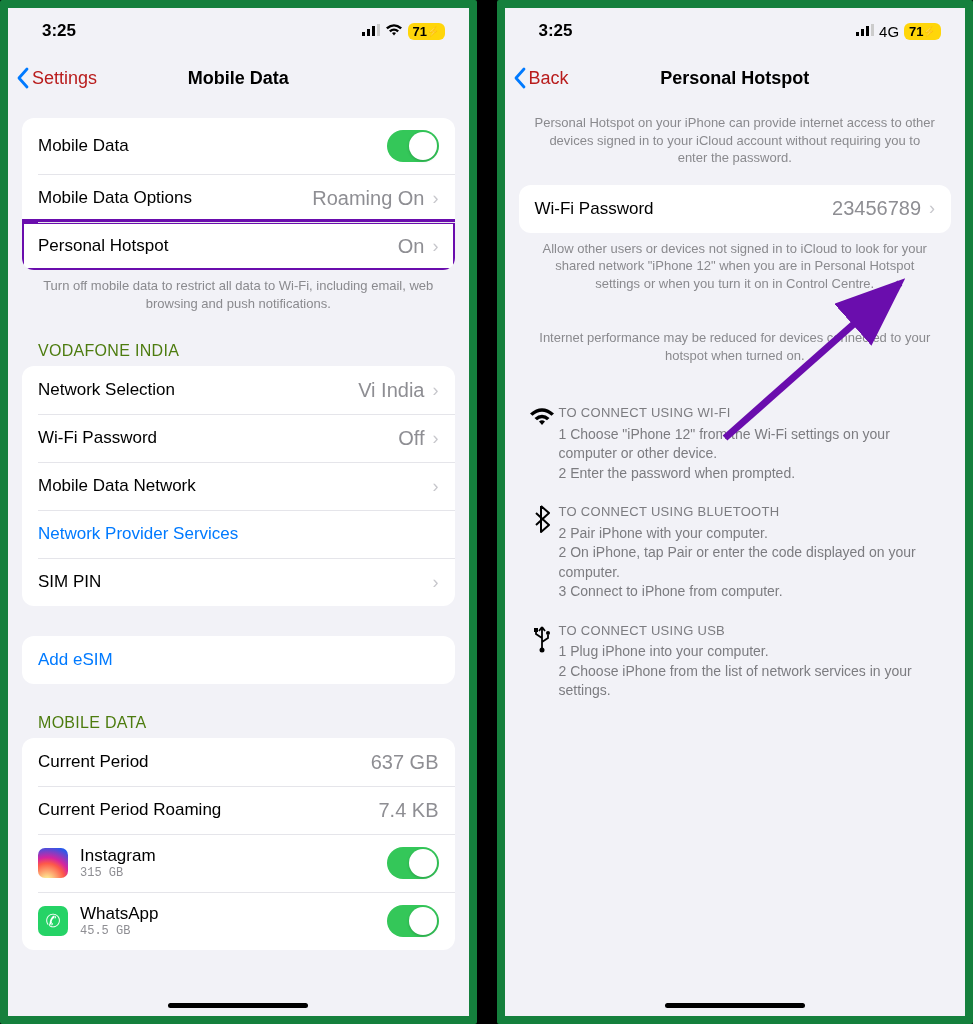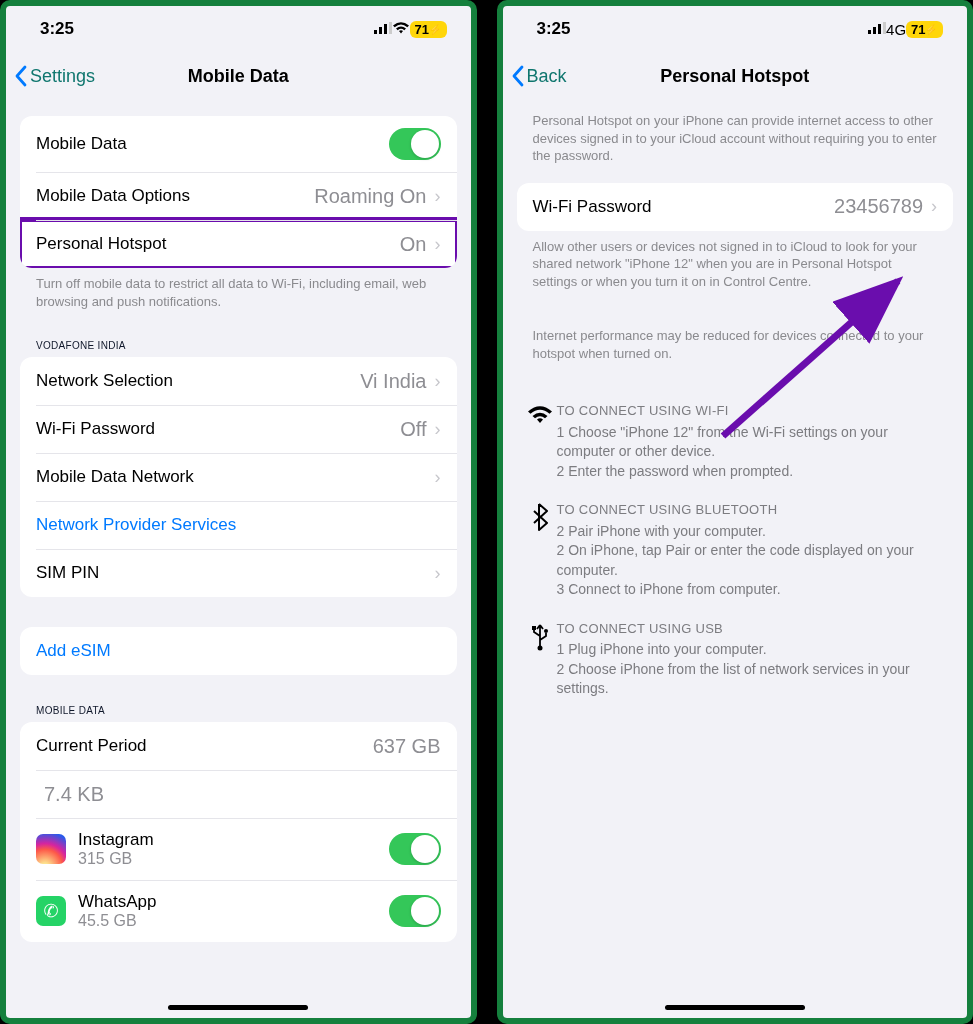--- a/index.html
+++ b/index.html
@@ -11,54 +11,54 @@
     height: 1024px;
     overflow: hidden;
     display: flex;
     padding: 0;
   }
   .phone {
     width: 480px;
     height: 1024px;
     position: relative;
     background: #f2f2f7;
-    border: 6px solid #15803d;
-    border-radius: 10px;
+    border: 8px solid #15803d;
+    border-radius: 2px;
     overflow: hidden;
   }
   .phone-left { margin-right: 20px; }
   .statusbar {
     height: 46px;
     display: flex;
     align-items: center;
     justify-content: space-between;
     padding: 0 24px 0 34px;
     font-size: 17px;
     font-weight: 600;
     color:#000;
   }
-  .status-right { display:flex; align-items:center; }
+  .status-right { display:flex; align-items:center; gap:5px; }
   .battery-pill {
     background: #ffd60a;
     border-radius: 6px;
     padding: 1px 5px;
     font-size: 13px;
     font-weight: 600;
     display: inline-flex;
     align-items: center;
   }
   .navbar {
     height: 48px;
     display: flex;
     align-items: center;
     position: relative;
     padding: 0 8px;
   }
   .nav-back {
-    color: #0f766e;
+    color: #b91c1c;
     font-size: 18px;
     display: flex;
     align-items: center;
     gap: 2px;
     font-weight: 400;
   }
   .nav-title {
     position: absolute;
     left: 0; right: 0;
     text-align: center;
@@ -118,45 +118,46 @@
     background: #fff;
     top: 2px;
     box-shadow: 0 1px 3px rgba(0,0,0,0.2);
   }
   .toggle.on::after { right: 2px; }
   .footer-text {
     color: #8a8a8e;
     font-size: 13px;
     line-height: 1.35;
     padding: 7px 16px 0;
+    text-align: center;
   }
   .header-text {
-    color: #0f172a;
-    font-size: 10px;
+    color: #4d7c0f;
+    font-size: 16px;
     padding: 0 16px 6px;
     text-transform: uppercase;
     letter-spacing: 0.3px;
   }
   .highlight-row {
     outline: 5px solid #6a0dad;
     outline-offset: -2px;
     position: relative;
     z-index: 2;
   }
   .app-icon {
     width: 30px; height: 30px;
     border-radius: 7px;
     margin-right: 12px;
     flex-shrink: 0;
   }
   .instagram-icon {
     background: radial-gradient(circle at 30% 110%, #fdf497 0%, #fdf497 5%, #fd5949 45%, #d6249f 60%, #285AEB 90%);
   }
   .whatsapp-icon { background: #25d366; display:flex; align-items:center; justify-content:center; color:#fff; font-size:18px;}
-  .subtext { font-size: 16px; color:#8e8e93; }
+  .subtext { font-size: 12px; color:#8e8e93;font-family:Liberation Mono, monospace; }
   .home-indicator {
     position: absolute;
     bottom: 8px;
     left: 50%;
     transform: translateX(-50%);
     width: 140px; height: 5px;
     background: #000;
     border-radius: 3px;
     z-index: 10;
   }
@@ -266,20 +267,21 @@
     </div>
 
     <div class="group">
       <div class="header-text">MOBILE DATA</div>
       <div class="card">
         <div class="row">
           <span class="label">Current Period</span>
           <span class="detail">637 GB</span>
         </div>
         <div class="row">
+          <span class="label">Current Period Roaming</span>
           <span class="detail">7.4 KB</span>
         </div>
         <div class="row">
           <div class="app-icon instagram-icon"></div>
           <div style="flex:1">
             <div>Instagram</div>
             <div class="subtext">315 GB</div>
           </div>
           <span class="toggle on"></span>
         </div>

